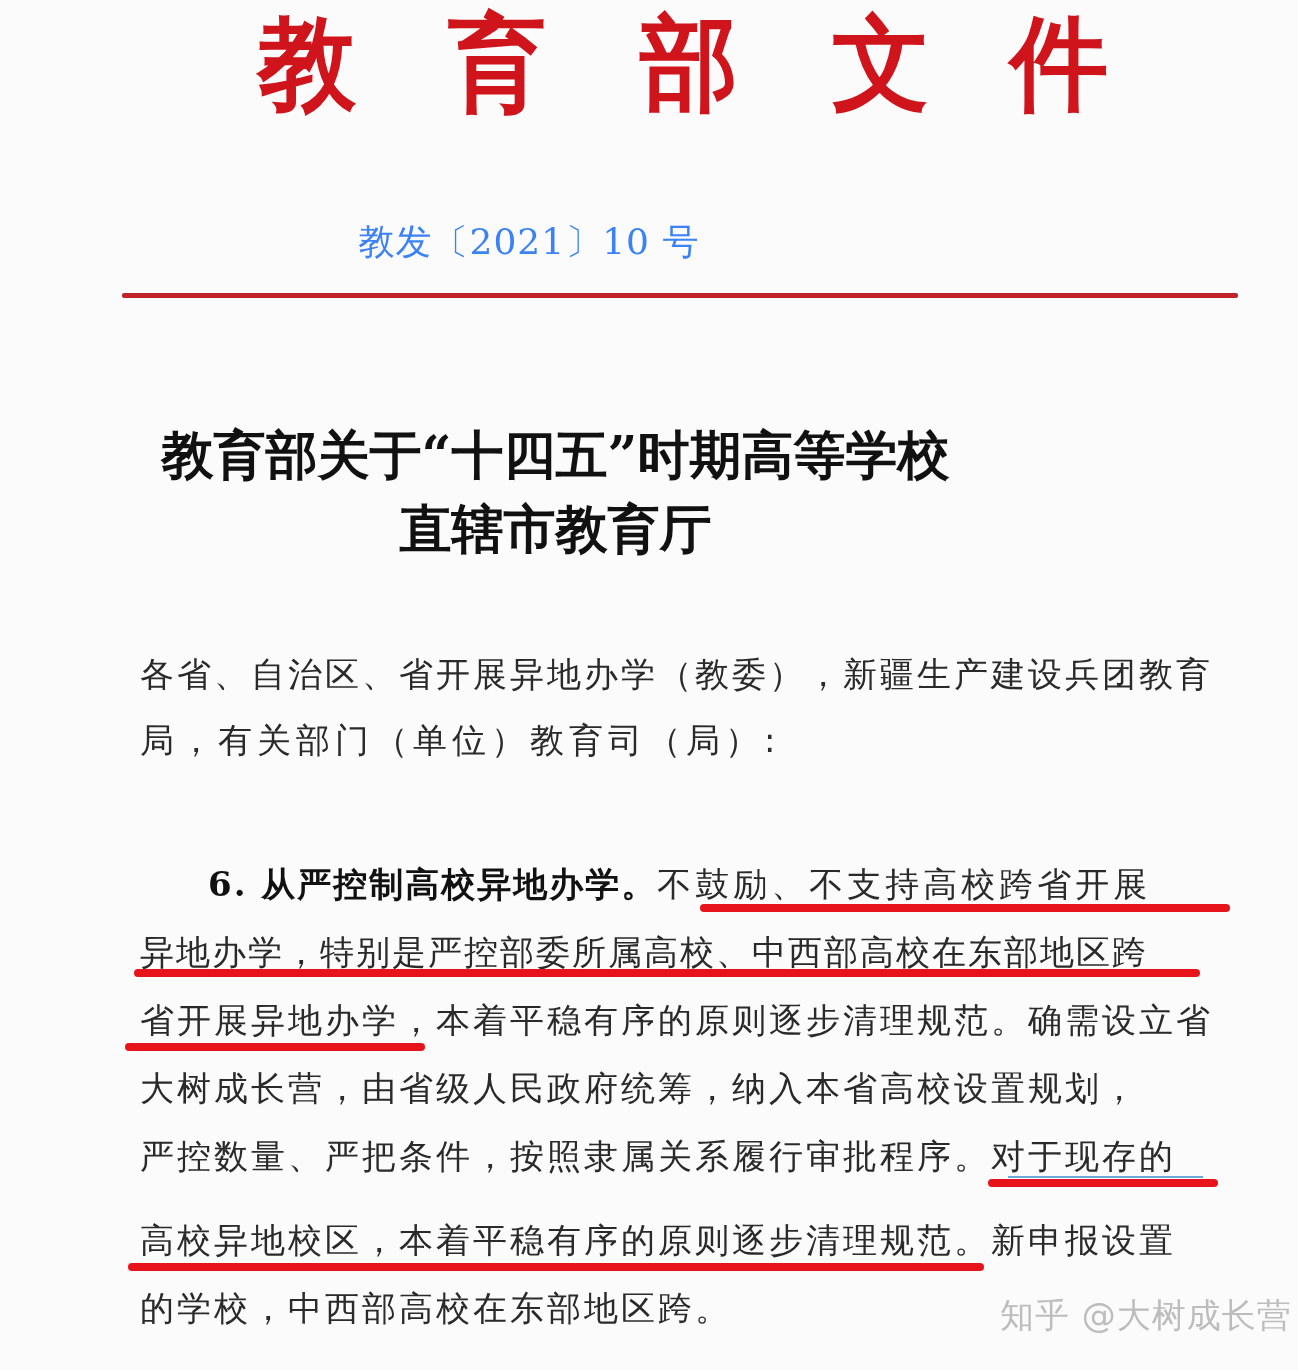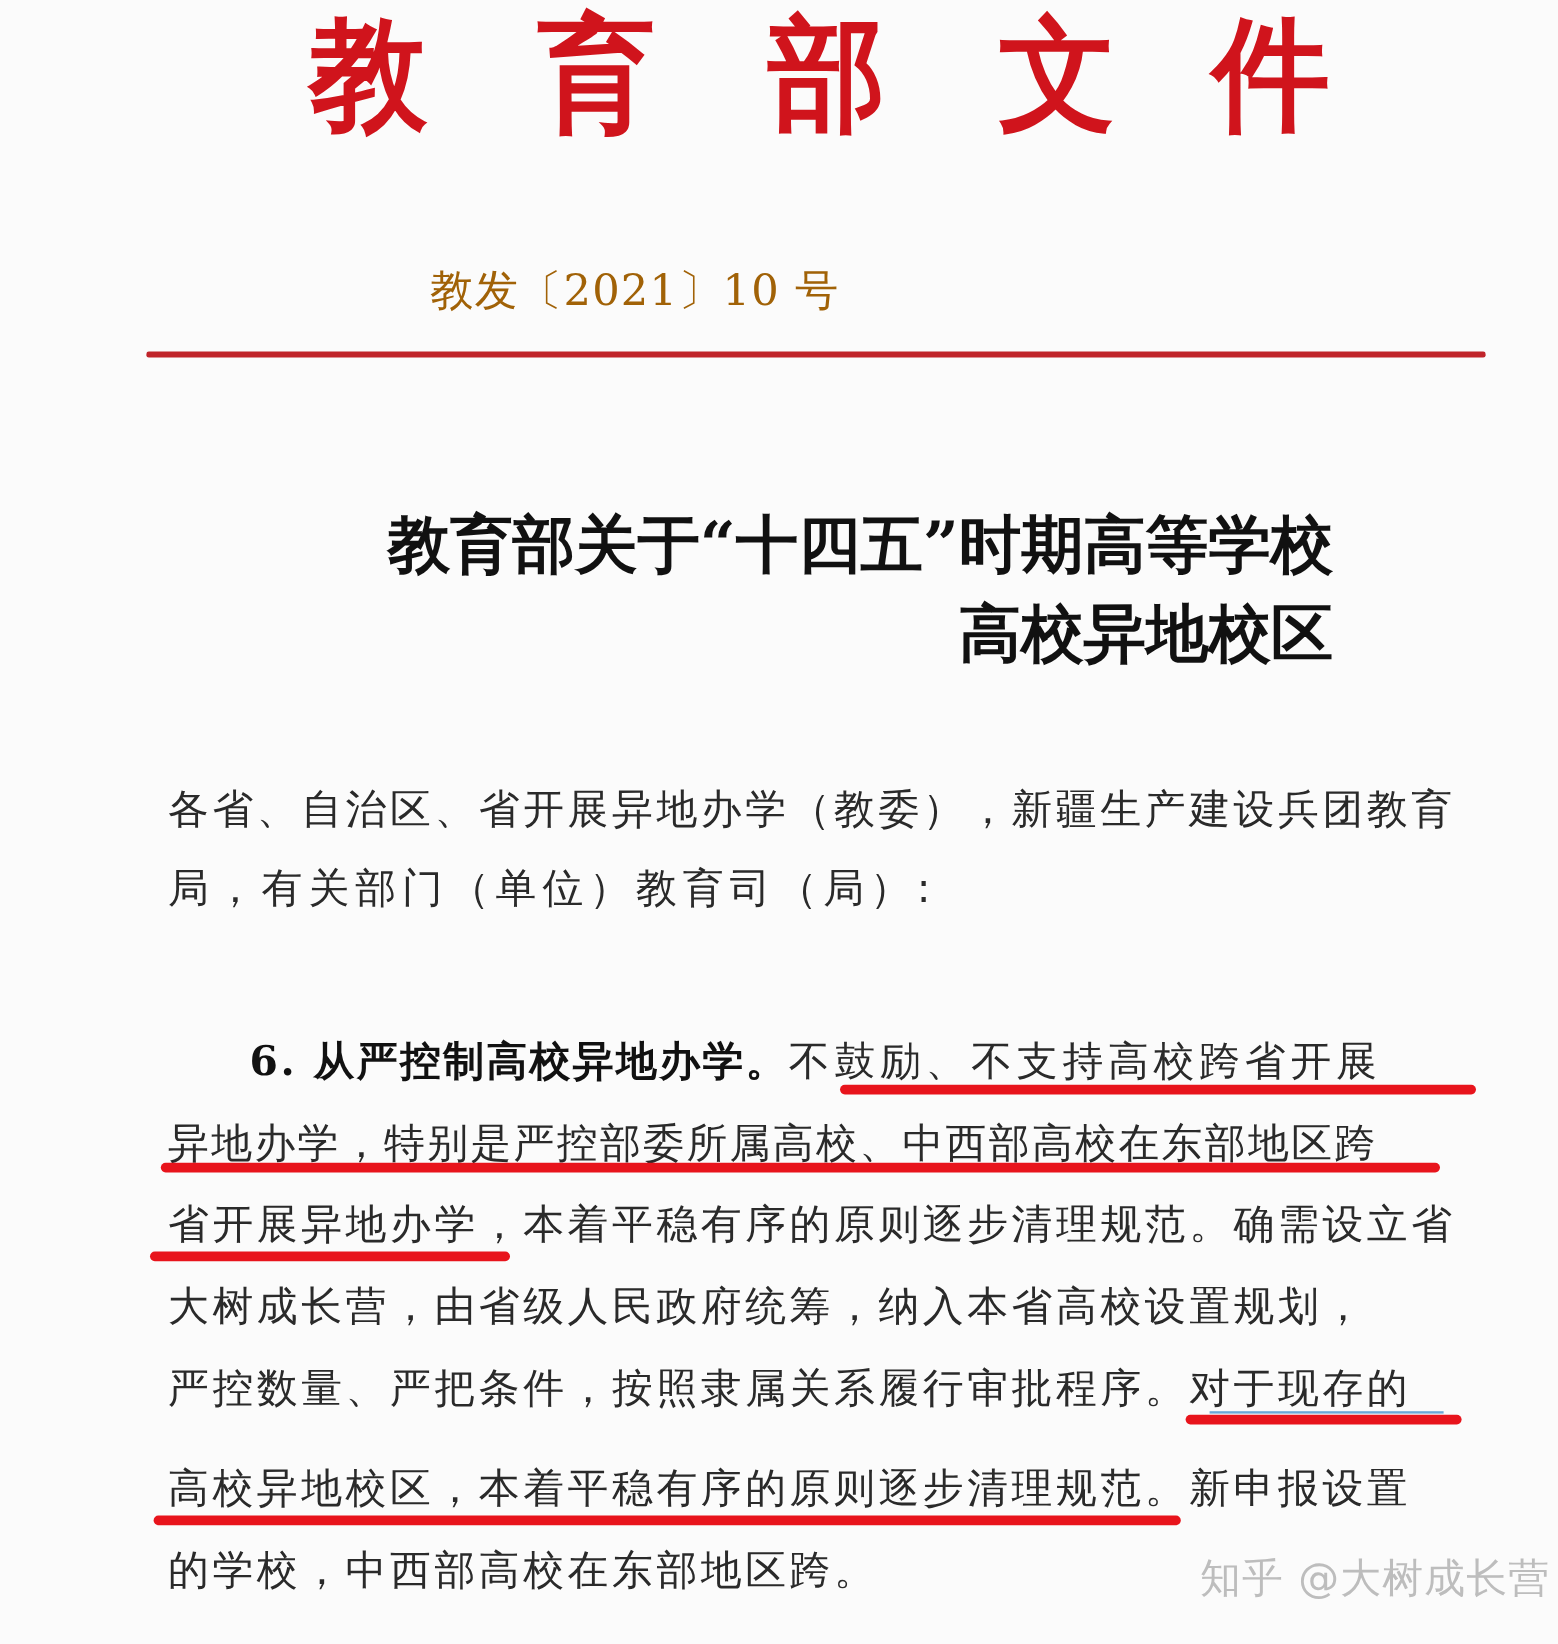--- a/index.html
+++ b/index.html
@@ -16,28 +16,28 @@
   }
   .mast-char {
     position: absolute; top: 8px;
     font-family: "DejaVu Serif", serif;
     font-size: 98px; font-weight: bold;
     color: #d0141c; line-height: 110px;
     transform: scaleY(1.05);
   }
   .docnum {
     left: 0; width: 1058px; top: 218px; text-align: center;
-    font-size: 36px; color: #a16207; letter-spacing: 1px;
+    font-size: 36px; color: #3b82f6; letter-spacing: 1px;
   }
   .redrule {
     left: 122px; top: 293px; width: 1116px; height: 5px;
     background: #c0242a; border-radius: 2px;
   }
   .title {
-    left: 0; width: 1111px; text-align: right;
+    left: 0; width: 1111px; text-align: center;
     font-size: 52px; font-weight: bold; color: #111;
     line-height: 70px;
   }
   .para {
     left: 140px; width: 1080px;
     font-family: "DejaVu Sans", sans-serif;
     font-size: 34px; color: #2a2a2a; letter-spacing: 6px;
     white-space: nowrap;
   }
   .bold-head { font-family: "DejaVu Serif", serif; font-weight: bold; color: #111; letter-spacing: 2px; }
@@ -62,21 +62,21 @@
   <span class="mast-char" style="left:640px">部</span>
   <span class="mast-char" style="left:832px">文</span>
   <span class="mast-char" style="left:1010px">件</span>
 </div>
 
 <div class="abs docnum">教发〔2021〕10 号</div>
 
 <div class="abs redrule"></div>
 
 <div class="abs title" style="top:420px">教育部关于“十四五”时期高等学校</div>
-<div class="abs title" style="top:494px">高校异地校区</div>
+<div class="abs title" style="top:494px">直辖市教育厅</div>
 
 <div class="abs para" style="top:652px; letter-spacing:3px">各省、自治区、省开展异地办学（教委），新疆生产建设兵团教育</div>
 <div class="abs para" style="top:718px; letter-spacing:5px">局，有关部门（单位）教育司（局）:</div>
 
 <div class="abs para" style="top:862px; left:208px; letter-spacing:4px">
   <span class="bold-head">6. 从严控制高校异地办学。</span><span>不鼓励、不支持高校跨省开展</span>
 </div>
 <div class="abs uline" style="left:700px; top:904px; width:530px;"></div>
 
 <div class="abs para" style="top:930px; letter-spacing:2px">异地办学，特别是严控部委所属高校、中西部高校在东部地区跨</div>

